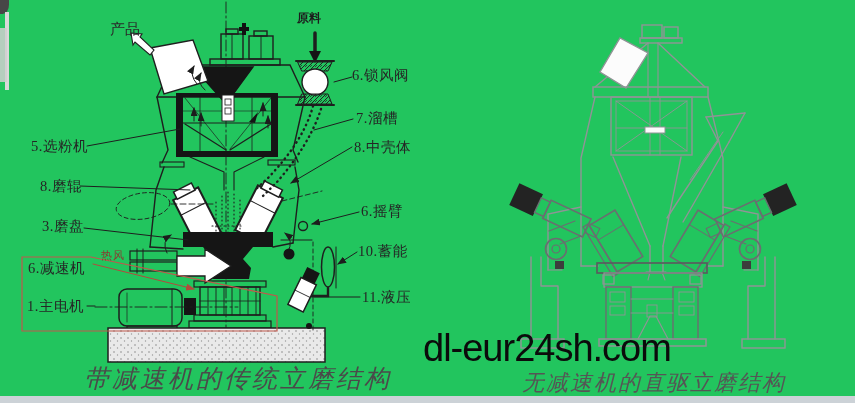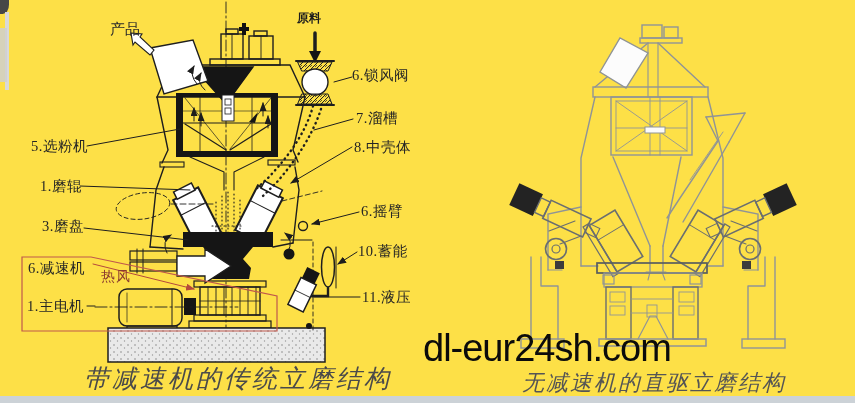--- a/index.html
+++ b/index.html
@@ -1,27 +1,27 @@
 <!DOCTYPE html>
 <html><head>
 <meta charset="utf-8">
 <style>
   html,body{margin:0;padding:0;background:#e8e8e8;}
   .stage{
-    position:relative;width:855px;height:403px;background:#fde047;overflow:hidden;
+    position:relative;width:855px;height:403px;background:#22c55e;overflow:hidden;
     font-family:"Liberation Serif","DejaVu Serif",serif;
   }
   .stage svg{position:absolute;top:0;}
   .plabel{
     position:absolute;font-size:14.5px;color:#252525;white-space:nowrap;
     letter-spacing:0.5px;line-height:1;text-align:center;
   }
   .flowlabel{position:absolute;font-size:15px;color:#2a2a2a;white-space:nowrap;line-height:1;}
   .raw{font-weight:700;font-size:12px;color:#1d1d1d;}
-  .hotair{font-size:14px;color:#8a3a2f;letter-spacing:1px;margin-top:20px;}
+  .hotair{font-size:11px;color:#8a3a2f;letter-spacing:1px;}
   .caption{
     position:absolute;color:#4a4a4a;text-align:center;white-space:nowrap;
     font-family:"Liberation Serif","DejaVu Serif",serif;font-style:italic;
   }
   .caption-left{left:84px;top:362px;width:292px;font-size:25px;letter-spacing:3px;}
   .caption-right{left:508px;top:368px;width:292px;font-size:22px;letter-spacing:2px;color:#555;}
   .watermark{
     position:absolute;left:423px;top:327px;font-family:"Liberation Sans","DejaVu Sans",sans-serif;
     font-size:38px;font-weight:400;color:#0b0b0b;letter-spacing:-1px;white-space:nowrap;z-index:6;
   }
@@ -324,21 +324,21 @@
     </g>
   </svg>
 
   <div class="flowlabel" style="left:110px;top:22px">产品</div>
   <div class="flowlabel raw" style="left:297px;top:12px">原料</div>
   <div class="flowlabel hotair" style="left:101px;top:250px">热风</div>
 
   <div class="plabel" style="left:27px;top:299px">1.主电机</div>
   <div class="plabel" style="left:28px;top:261px">6.减速机</div>
   <div class="plabel" style="left:42px;top:219px">3.磨盘</div>
-  <div class="plabel" style="left:40px;top:179px">1.磨辊</div>
+  <div class="plabel" style="left:40px;top:179px">8.磨辊</div>
   <div class="plabel" style="left:31px;top:139px">5.选粉机</div>
   <div class="plabel" style="left:352px;top:68px">6.锁风阀</div>
   <div class="plabel" style="left:356px;top:111px">7.溜槽</div>
   <div class="plabel" style="left:354px;top:140px">8.中壳体</div>
   <div class="plabel" style="left:361px;top:204px">6.摇臂</div>
   <div class="plabel" style="left:358px;top:244px">10.蓄能</div>
   <div class="plabel" style="left:362px;top:290px">11.液压</div>
 
   <div class="caption caption-left">带减速机的传统立磨结构</div>
   <div class="caption caption-right">无减速机的直驱立磨结构</div>

